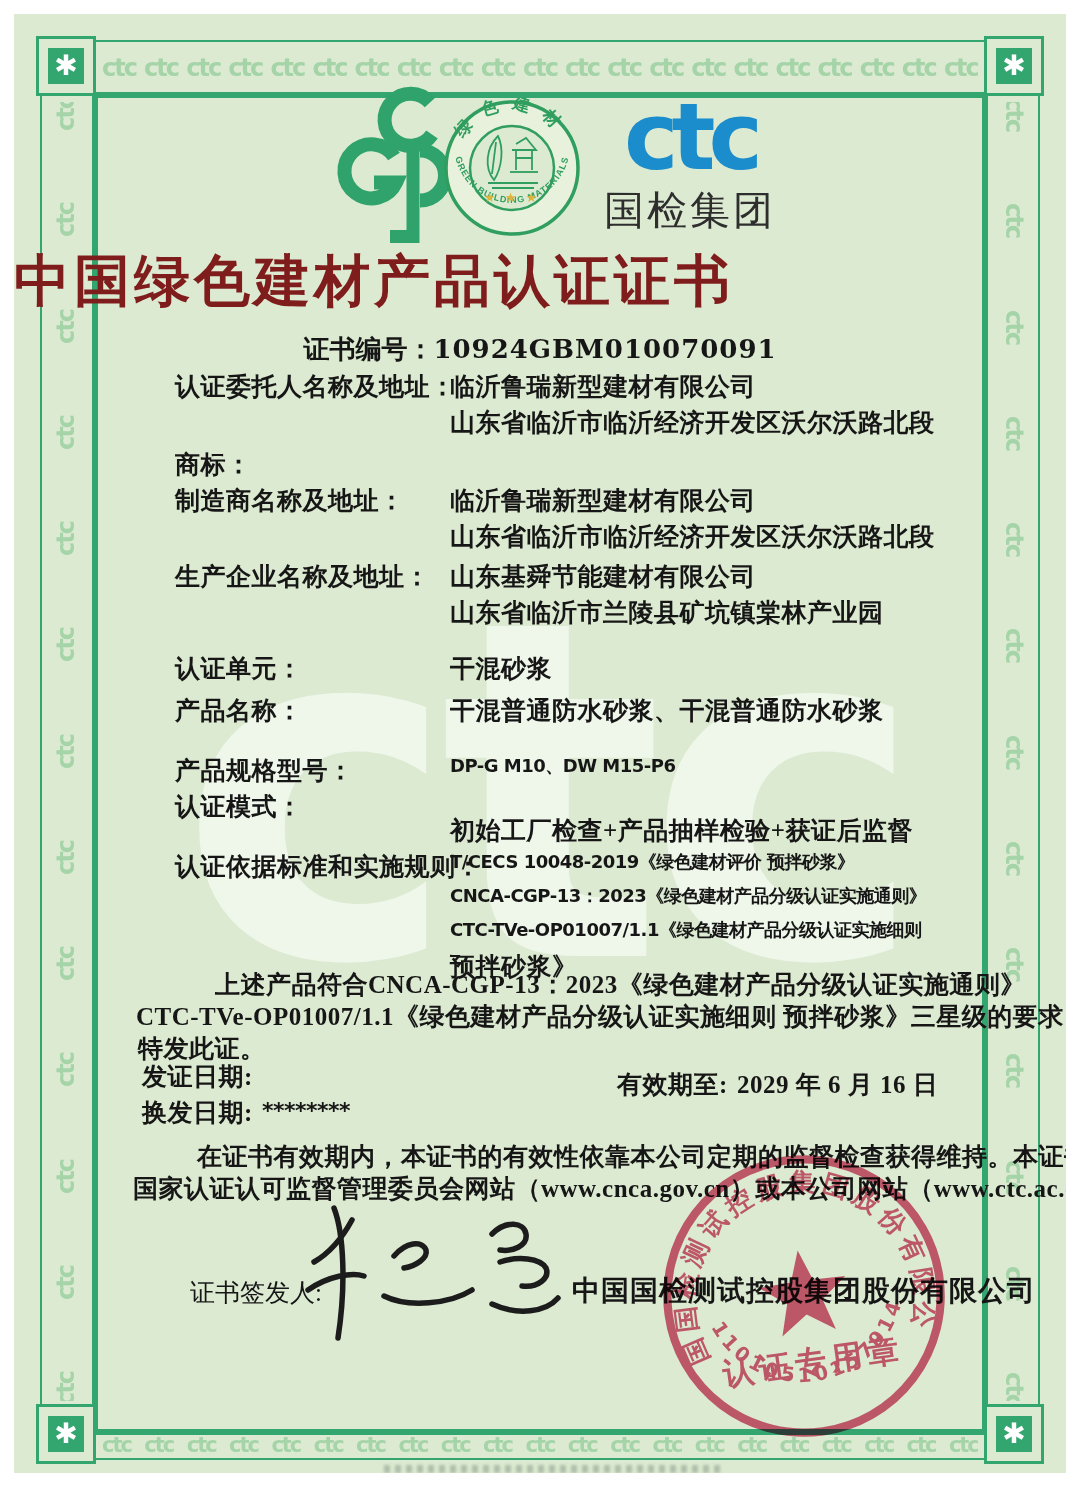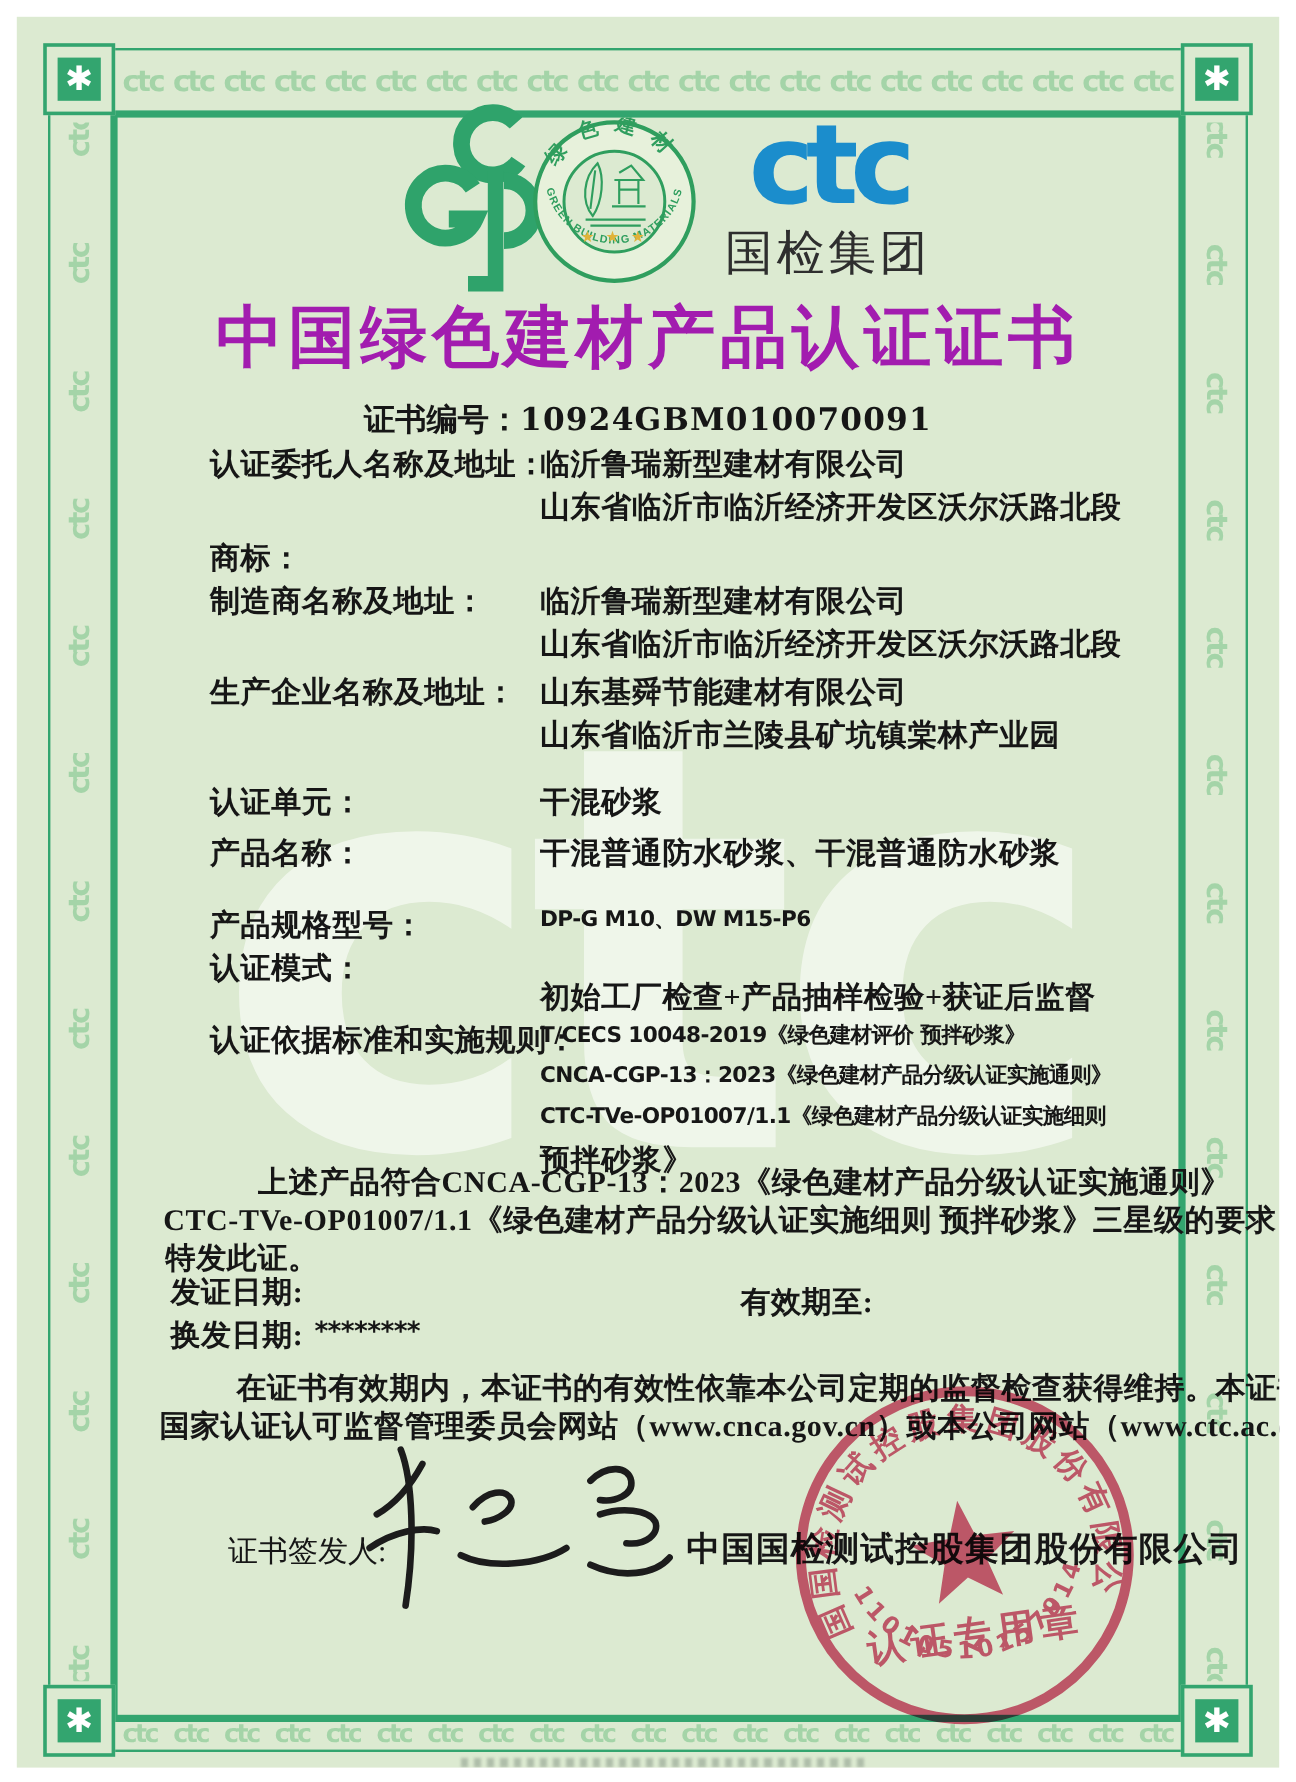--- a/index.html
+++ b/index.html
@@ -50,22 +50,22 @@
   .ctc-logo .latin{
     font-family:"DejaVu Sans",sans-serif;font-weight:bold;font-size:92px;line-height:0.95;
     color:#1b8dcc;letter-spacing:-7px;
   }
   .ctc-logo .cn{
     font-family:"Liberation Sans",sans-serif;font-weight:normal;font-size:40px;
     color:#2e2e2e;letter-spacing:3px;margin-top:2px;
   }
   
   .cert-title{
-    position:absolute;top:230px;left:0;right:0;text-align:center;z-index:2;
-    font-size:56px;font-weight:bold;color:#a21caf;letter-spacing:4px;white-space:nowrap;
+    position:absolute;top:230px;left:0;right:0;z-index:2;
+    font-size:56px;font-weight:bold;color:#7f1d1d;letter-spacing:4px;white-space:nowrap;
   }
   .cert-no{
     position:absolute;top:318px;left:0;right:0;text-align:center;z-index:2;
     font-size:26px;font-weight:bold;color:#161616;white-space:nowrap;
   }
   .cert-no .num{font-family:"DejaVu Serif",serif;font-weight:bold;letter-spacing:1px;}
   
   .lbl,.val,.stmt,.dt,.ft{
     position:absolute;color:#161616;font-weight:600;font-size:25px;
     white-space:nowrap;z-index:2;letter-spacing:0.5px;
@@ -257,20 +257,21 @@
   <span class="val" style="left:436px;top:936px">预拌砂浆》</span>
 
   <span class="stmt" style="left:201px;top:954px">上述产品符合CNCA-CGP-13：2023《绿色建材产品分级认证实施通则》</span>
   <span class="stmt" style="left:122px;top:986px">CTC-TVe-OP01007/1.1《绿色建材产品分级认证实施细则 预拌砂浆》三星级的要求，</span>
   <span class="stmt" style="left:124px;top:1018px">特发此证。</span>
 
   <span class="dt" style="left:128px;top:1046px">发证日期:</span>
   <span class="dt" style="left:128px;top:1082px">换发日期:</span>
   <span class="dt code" style="left:248px;top:1084px;font-size:22px">********</span>
   <span class="dt" style="left:603px;top:1054px">有效期至:</span>
+  <span class="dt" style="left:723px;top:1054px">2029 年 6 月 16 日</span>
 
   <span class="ft" style="left:183px;top:1126px">在证书有效期内，本证书的有效性依靠本公司定期的监督检查获得维持。本证书信息可在</span>
   <span class="ft" style="left:119px;top:1158px">国家认证认可监督管理委员会网站（www.cnca.gov.cn）或本公司网站（www.ctc.ac.cn）查询。</span>
 
   <span class="signer-label">证书签发人:</span>
   <svg class="signature" width="280" height="145" viewBox="0 0 280 145">
     <g stroke="#1c1c1c" stroke-width="5.5" fill="none" stroke-linecap="round">
       <path d="M 56 20 C 44 42 32 54 18 62"></path>
       <path d="M 38 8 C 48 34 50 86 42 138"></path>
       <path d="M 12 90 C 32 76 56 72 68 76"></path>

